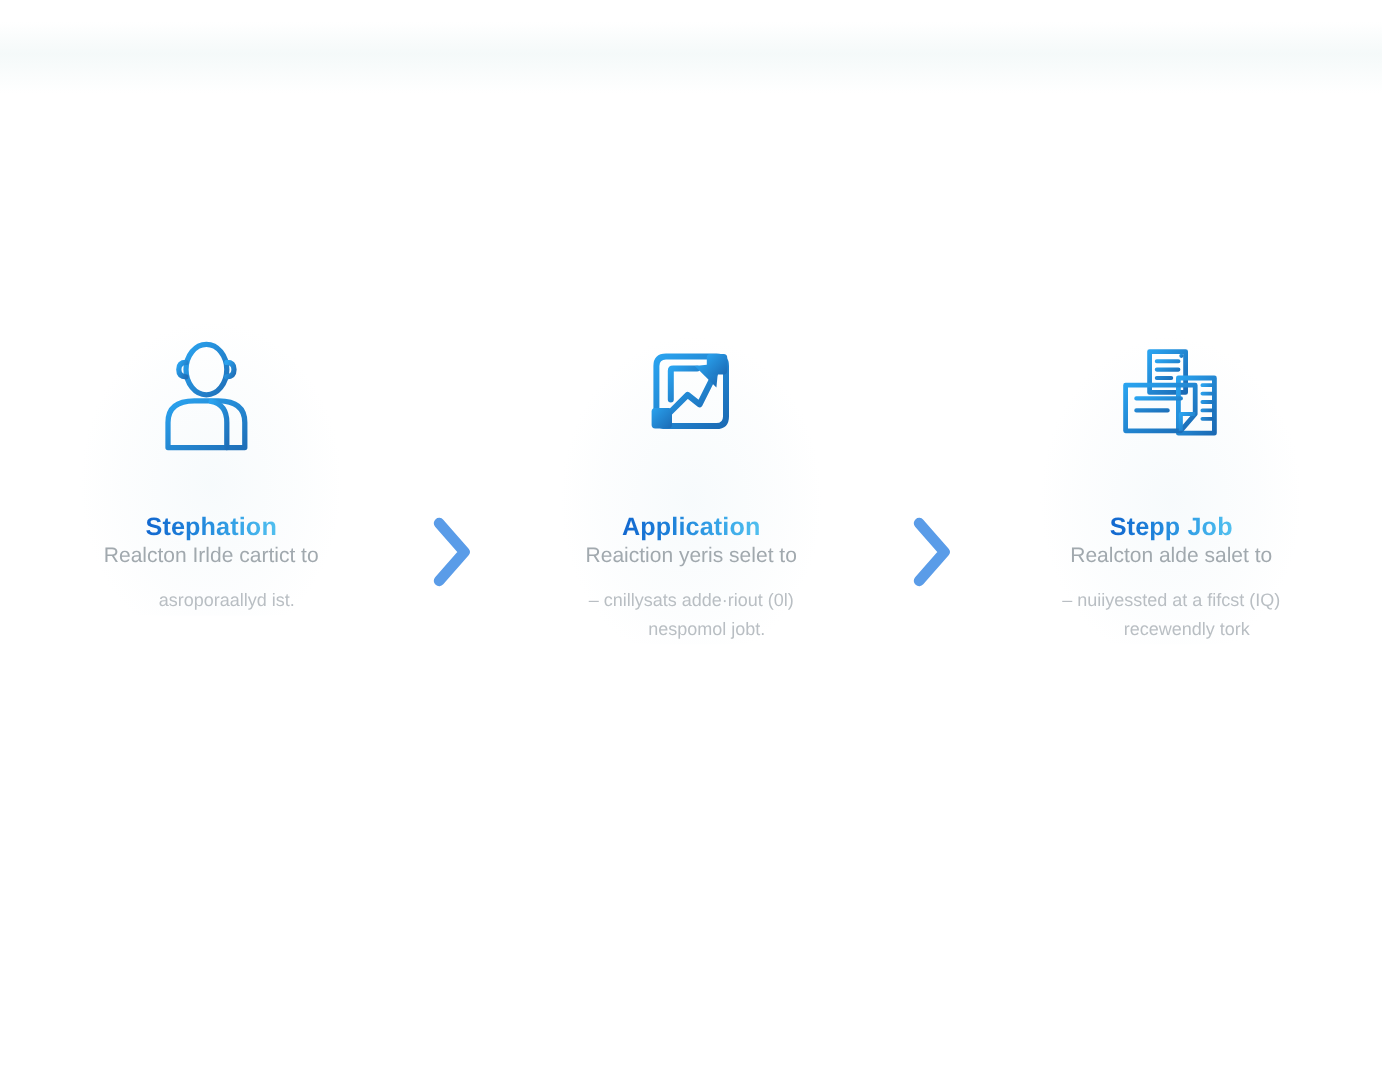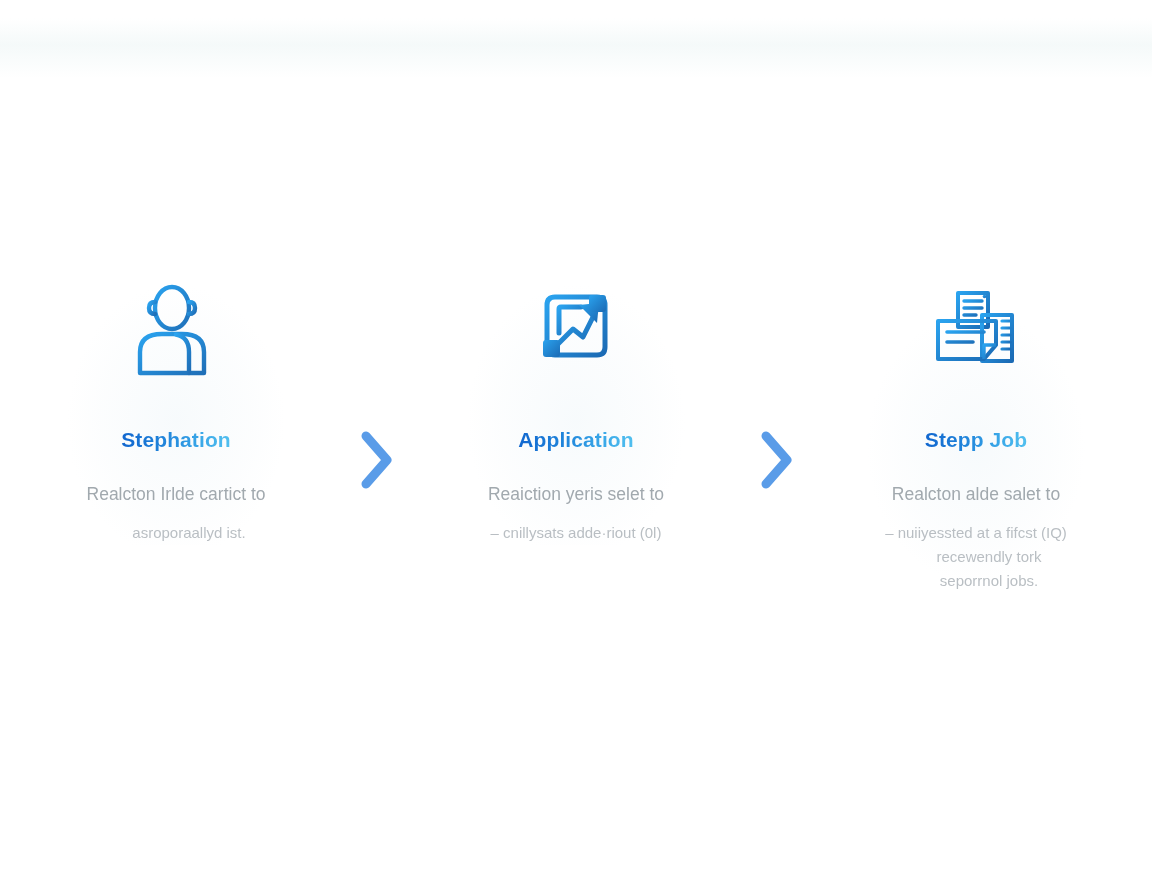--- a/index.html
+++ b/index.html
@@ -74,21 +74,20 @@
     -webkit-background-clip: text;
     background-clip: text;
     color: transparent;
     -webkit-text-fill-color: transparent;
     text-shadow: none;
     filter: blur(0.25px);
     white-space: nowrap;
   }
 
   .step-lead {
-    margin-top: 32px;
     font-size: 17.5px;
     color: #9aa2a8;
     text-align: center;
     white-space: nowrap;
     filter: blur(0.45px);
     opacity: 0.92;
   }
 
   .step-note {
     margin-top: 16px;
@@ -169,20 +168,21 @@
           <path d="M24 60 L40 44 L50 52 L63 26" stroke="url(#g2)" stroke-width="5" fill="none" stroke-linecap="round" stroke-linejoin="round"></path>
           <path d="M46 20 L66 18 L64 38 Z" fill="url(#g2)"></path>
           <rect x="10" y="55" width="17" height="17" rx="3" fill="url(#g2)"></rect>
           <rect x="56" y="10" width="17" height="17" rx="3" fill="url(#g2)"></rect>
         </svg>
       </div>
       <div class="step-title">Application</div>
       <div class="step-lead">Reaiction yeris selet to</div>
       <div class="step-note">
         <span class="note-line">– cnillysats adde·riout (0l)</span>
+        <span class="note-line indent">nespomol jobt.</span>
       </div>
     </div>
 
     <div class="chevron">
       <svg width="44" height="60" viewBox="0 0 44 60" fill="none">
         <path d="M12 6 L33 30 L12 54" stroke="#5a9ce8" stroke-width="9" stroke-linecap="round" stroke-linejoin="round" fill="none"></path>
       </svg>
     </div>
 
     <div class="step">
@@ -205,18 +205,17 @@
           <path d="M8 34 L66 34 L66 58 L54 72 L8 72 Z" stroke="url(#g3)" stroke-width="4" fill="none" stroke-linejoin="round"></path>
           <path d="M66 58 L54 58 L54 72" stroke="url(#g3)" stroke-width="3.4" fill="none" stroke-linejoin="round"></path>
           <path d="M17 45 L54 45 M17 55 L43 55" stroke="url(#g3)" stroke-width="3.6" stroke-linecap="round"></path>
         </svg>
       </div>
       <div class="step-title">Stepp Job</div>
       <div class="step-lead">Realcton alde salet to</div>
       <div class="step-note">
         <span class="note-line">– nuiiyessted at a fifcst (IQ)</span>
         <span class="note-line indent">recewendly tork</span>
-        <span class="note-line indent">seporrnol jobs.</span>
       </div>
     </div>
 
   </div>
 </div>
 
 </body></html>

